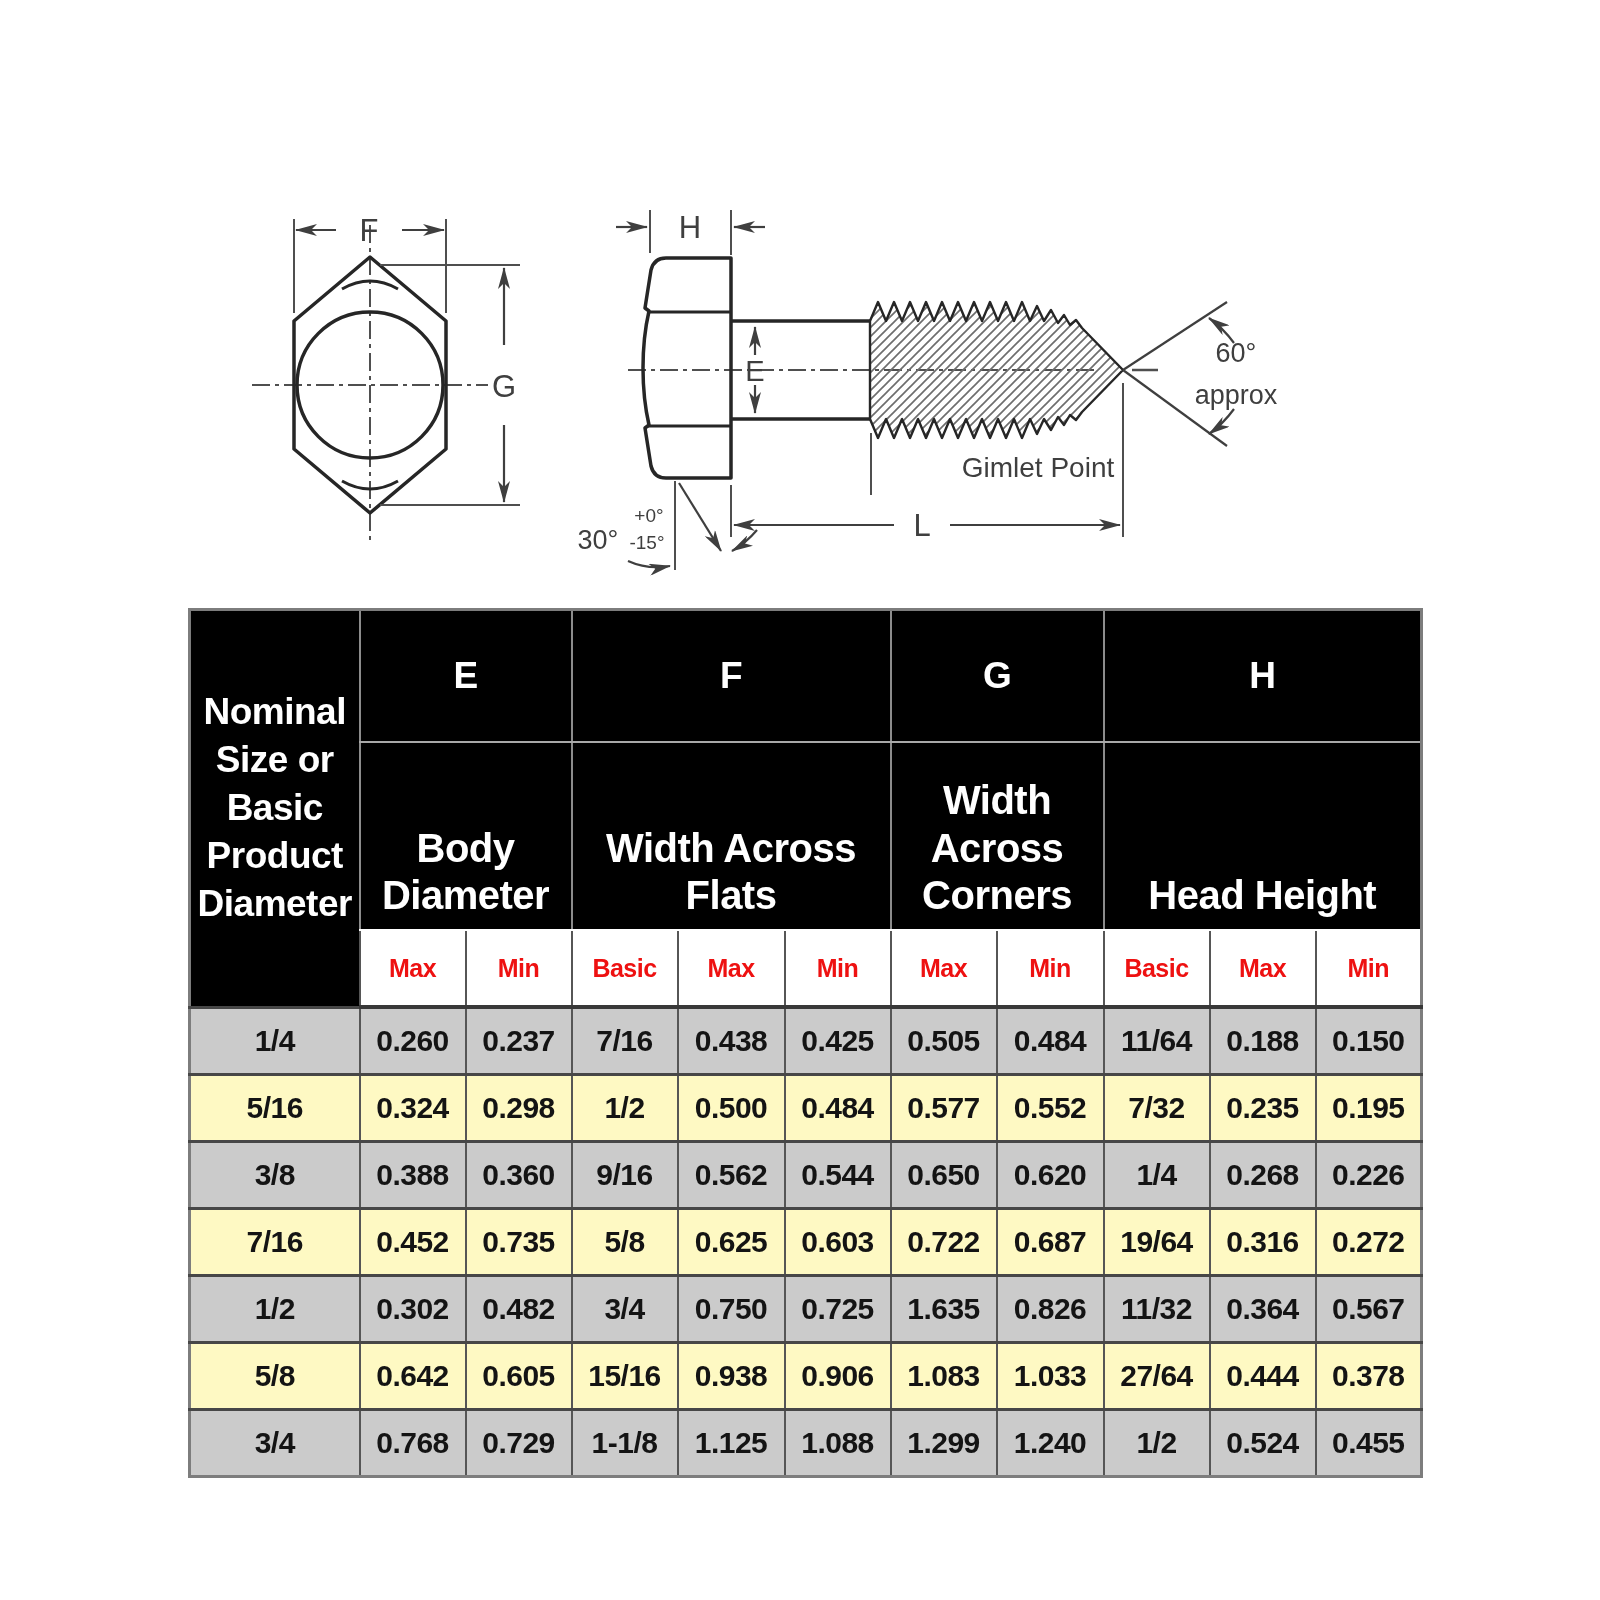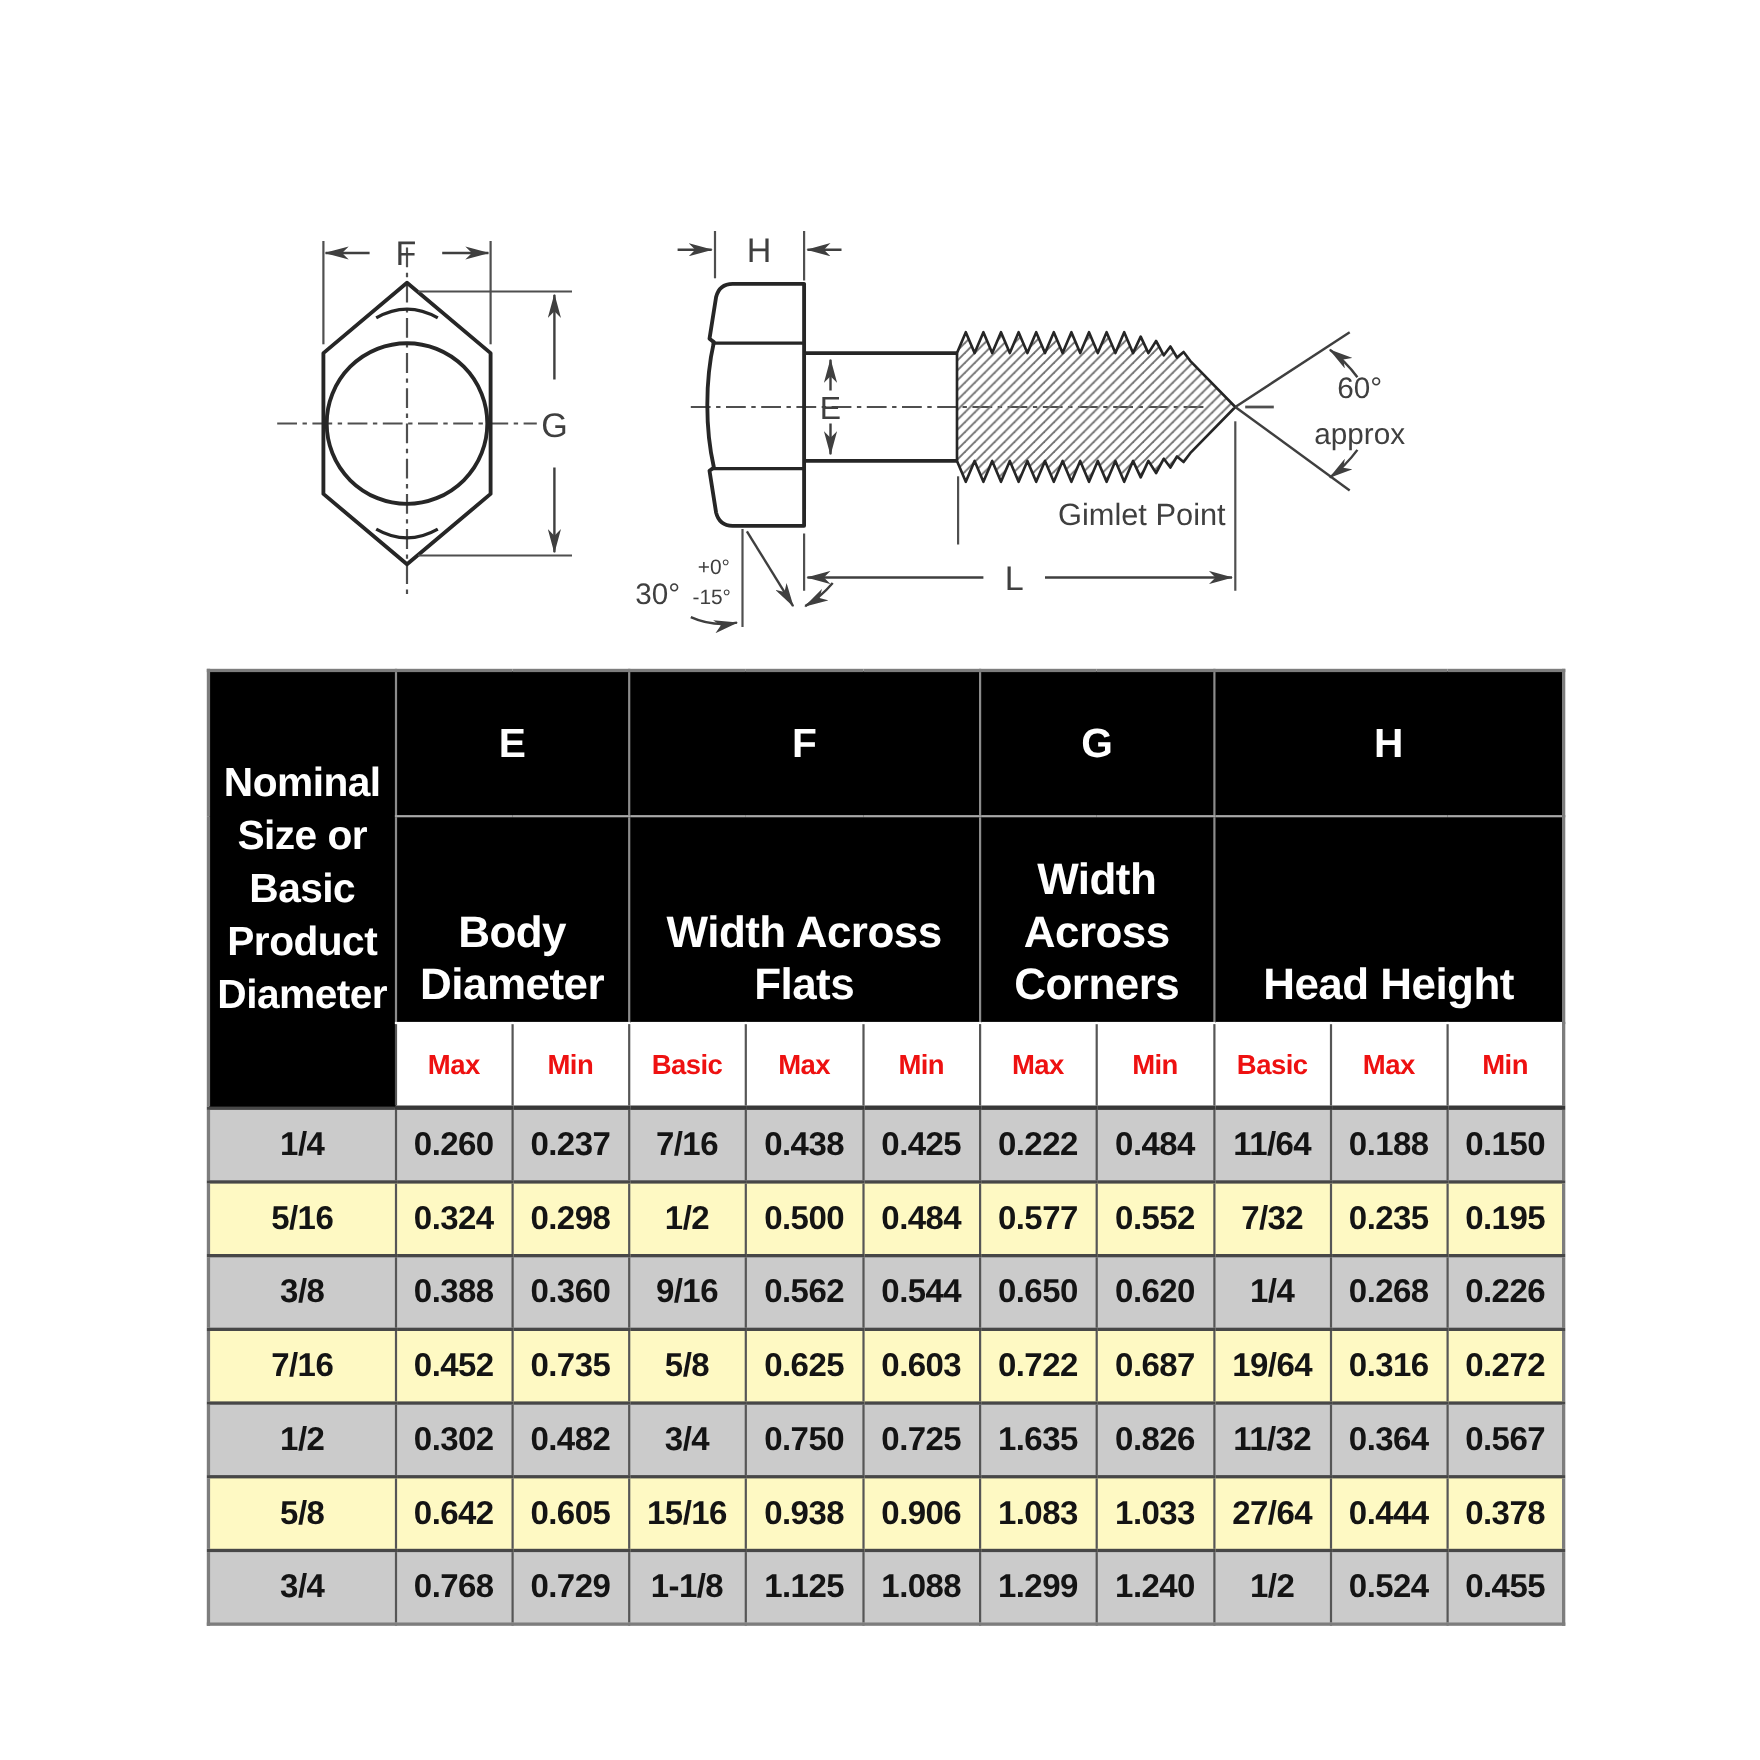--- a/index.html
+++ b/index.html
@@ -175,21 +175,21 @@
         <th>Min</th>
       </tr>
 
       <tr class="tr-data alt">
         <td>1/4</td>
         <td>0.260</td>
         <td>0.237</td>
         <td>7/16</td>
         <td>0.438</td>
         <td>0.425</td>
-        <td>0.222</td>
+        <td>0.505</td>
         <td>0.484</td>
         <td>11/64</td>
         <td>0.188</td>
         <td>0.150</td>
       </tr>
       <tr class="tr-data plain">
         <td>5/16</td>
         <td>0.324</td>
         <td>0.298</td>
         <td>1/2</td>

